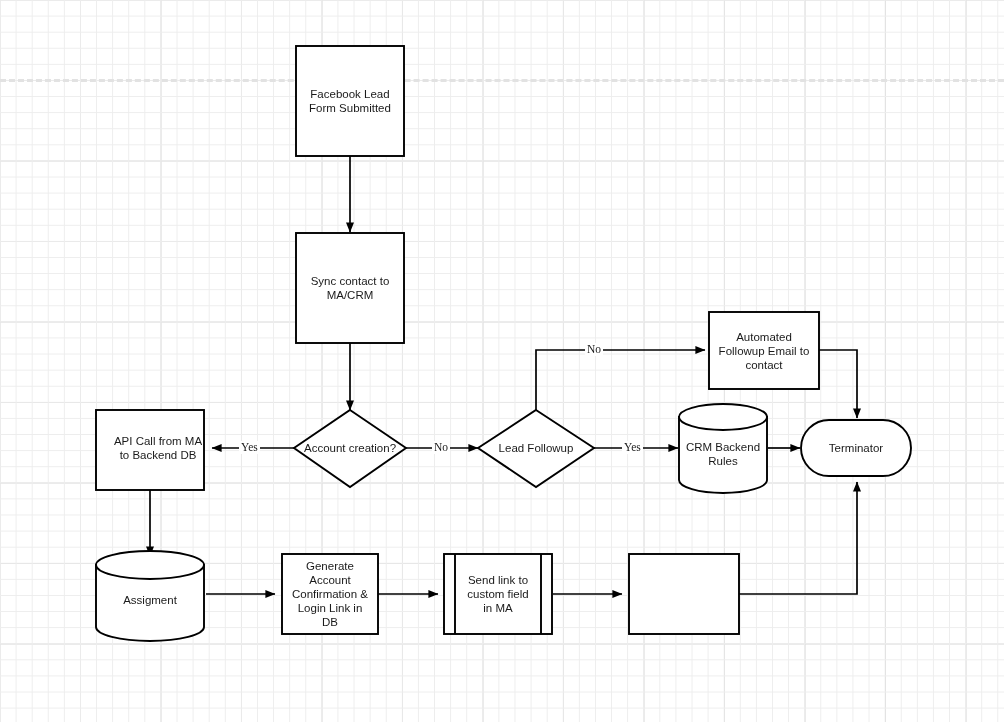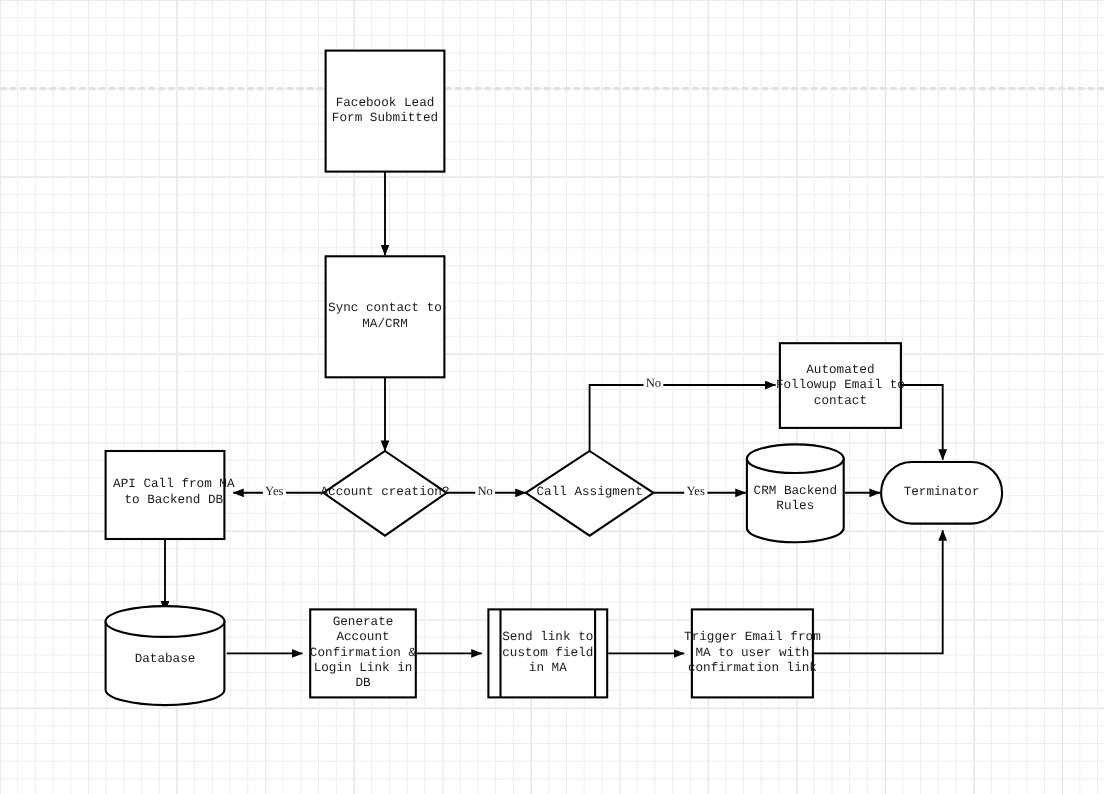--- a/index.html
+++ b/index.html
@@ -38,21 +38,21 @@
     top: 0;
     width: 1004px;
     height: 722px;
   }
   .node-label {
     position: absolute;
     display: flex;
     align-items: center;
     justify-content: center;
     text-align: center;
-    font-family: Liberation Mono, monospace;
+    font-family: Liberation Sans, sans-serif;
     font-size: 11.5px;
     line-height: 14px;
     color: #1a1a1a;
     white-space: pre;
     pointer-events: none;
   }
   .edge-label {
     position: absolute;
     font-family: Liberation Serif, serif;
     font-size: 11.5px;
@@ -138,46 +138,43 @@
 Form Submitted</div>
 
   <div class="node-label" style="left:296px; top:233px; width:108px; height:110px;">Sync contact to
 MA/CRM</div>
 
   <div class="node-label" style="left:280px; top:430px; width:140px; height:36px;">Account creation?</div>
 
   <div class="node-label" style="left:104px; top:410px; width:108px; height:76px;">API Call from MA
 to Backend DB</div>
 
-  <div class="node-label" style="left:476px; top:430px; width:120px; height:36px;">Call Assigment</div>
+  <div class="node-label" style="left:476px; top:430px; width:120px; height:36px;">Lead Followup</div>
 
   <div class="node-label" style="left:709px; top:312px; width:110px; height:77px;">Automated
 Followup Email to
 contact</div>
 
   <div class="node-label" style="left:679px; top:422px; width:88px; height:64px;">CRM Backend
 Rules</div>
 
   <div class="node-label" style="left:801px; top:420px; width:110px; height:56px;">Terminator</div>
 
-  <div class="node-label" style="left:96px; top:570px; width:108px; height:60px;">Database</div>
+  <div class="node-label" style="left:96px; top:570px; width:108px; height:60px;">Assigment</div>
 
   <div class="node-label" style="left:455px; top:554px; width:86px; height:80px;">Send link to
 custom field
 in MA</div>
 
   <div class="node-label" style="left:282px; top:554px; width:96px; height:80px;">Generate
 Account
 Confirmation &amp;
 Login Link in
 DB</div>
 
-  <div class="node-label" style="left:629px; top:554px; width:110px; height:80px;">Trigger Email from
-MA to user with
-confirmation link</div>
 
   <div class="edge-label" style="left:239px; top:441px;">Yes</div>
 
   <div class="edge-label" style="left:432px; top:441px;">No</div>
 
   <div class="edge-label" style="left:585px; top:343px;">No</div>
 
   <div class="edge-label" style="left:622px; top:441px;">Yes</div>
 
 </div>

